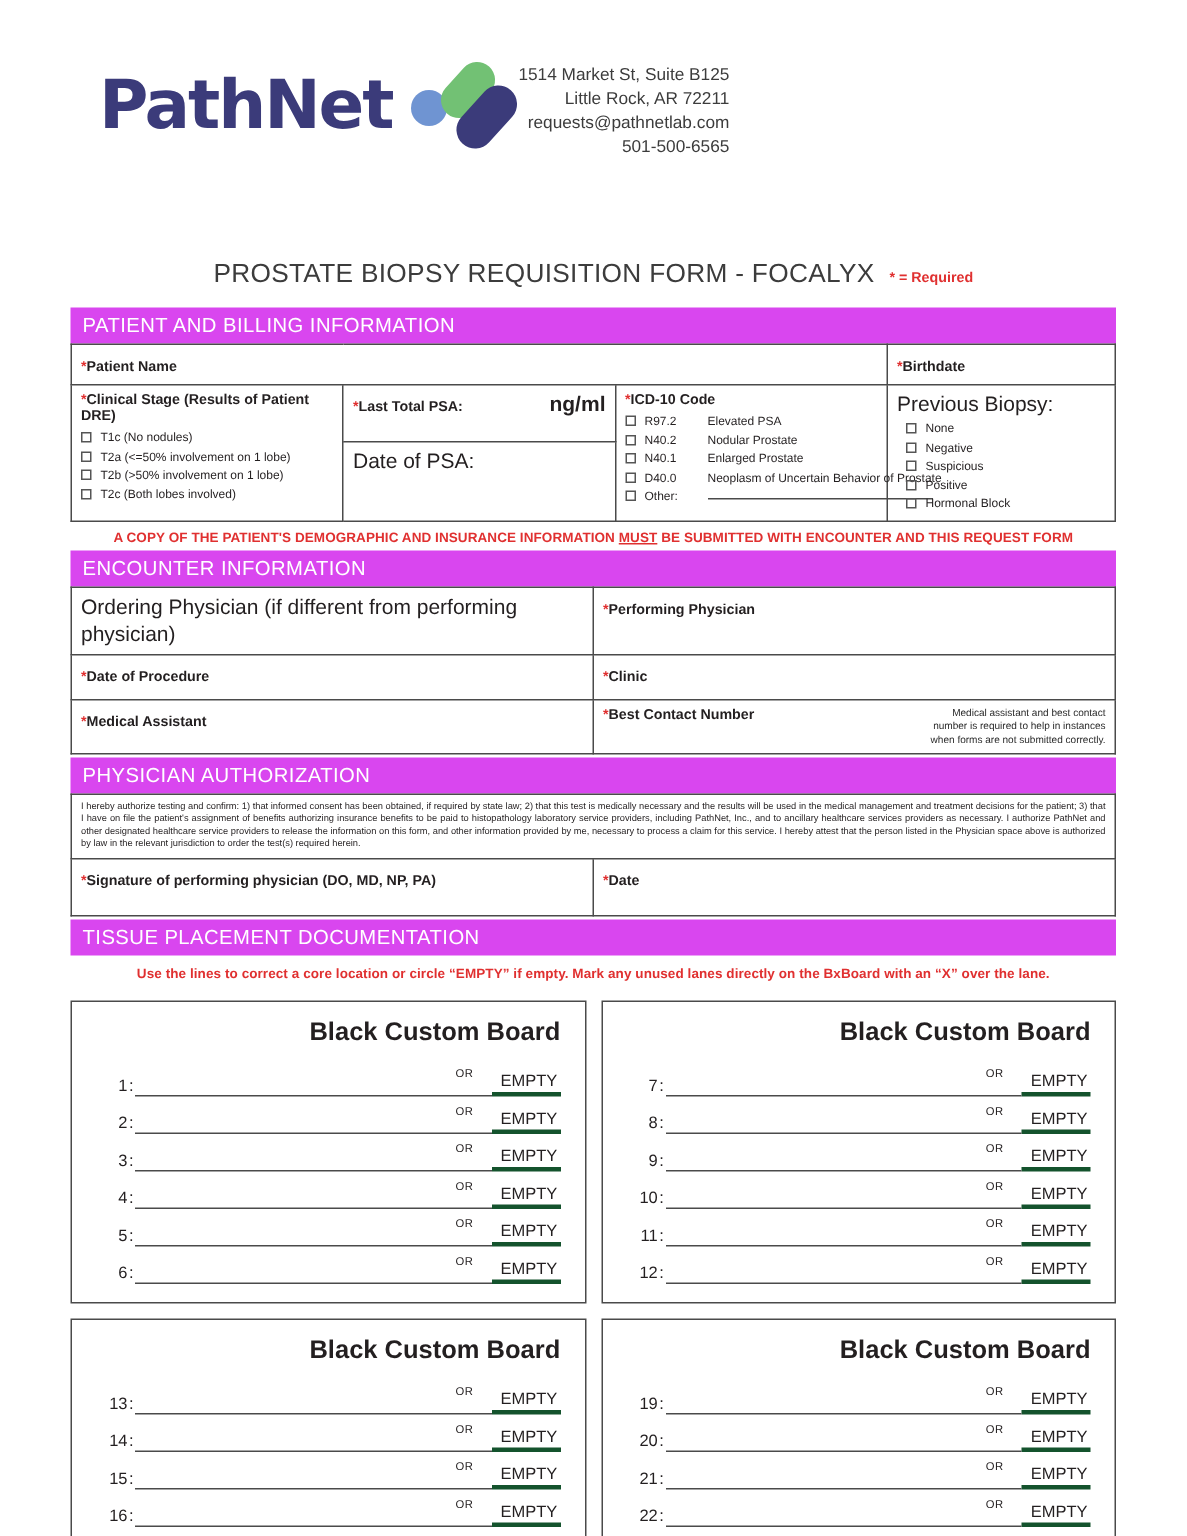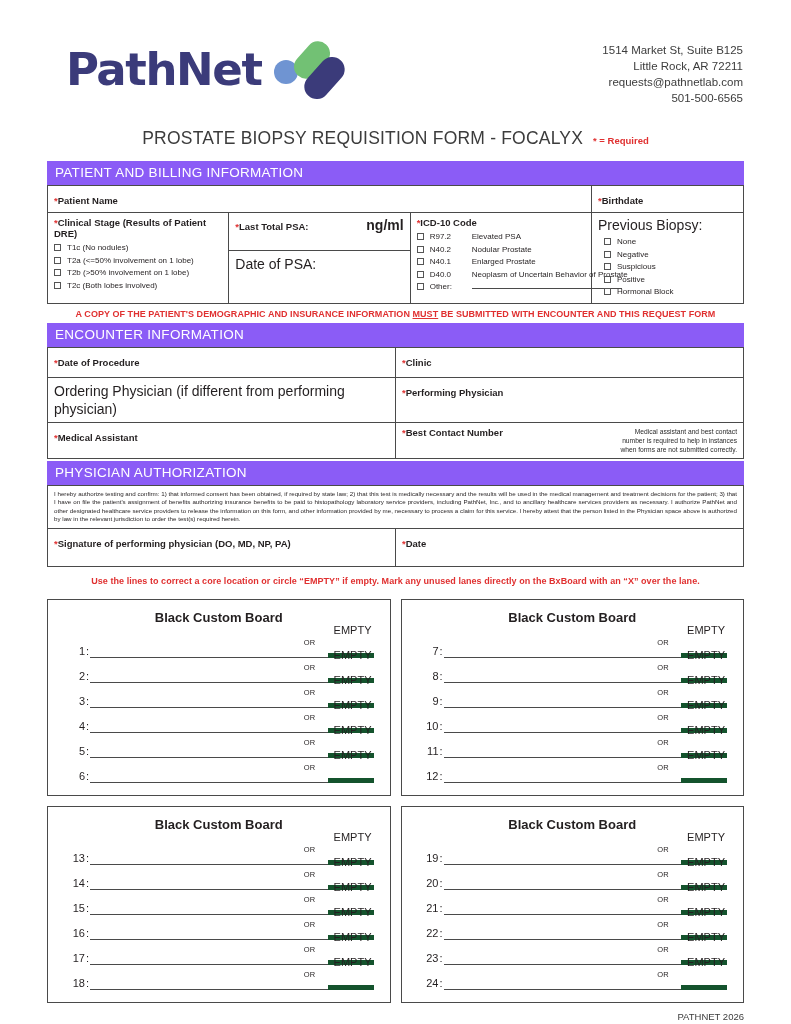--- a/index.html
+++ b/index.html
@@ -11,21 +11,21 @@
     color: #231f20;
   }
   .page {
     position: relative;
     width: 791px; height: 1024px;
     background: #ffffff;
     overflow: hidden;
   }
   
   .header {
-    display: flex; justify-content: space-between; align-items: flex-start;
+    display: flex; align-items: flex-start;
     padding: 38px 48px 0 66px;
   }
   .logo { display: flex; align-items: center; gap: 4px; }
   .logo-word {
     font-size: 45px; font-weight: bold; letter-spacing: -1.4px;
     color: #3b3b7a; line-height: 1; font-family: "DejaVu Sans", sans-serif;
   }
   .logo-mark { position: relative; width: 74px; height: 62px; margin-left: 6px; }
   .lm-circle {
     position: absolute; left: 2px; top: 22px; width: 24px; height: 24px;
@@ -41,26 +41,26 @@
   }
   .addr {
     text-align: right; font-size: 11.5px; line-height: 16px; color: #3c3c3c;
     padding-top: 4px;
   }
   
   .title-row {
     display: flex; align-items: baseline; justify-content: center;
     gap: 10px; margin-top: 22px;
   }
-  .title-main { font-size: 17.5px; letter-spacing: 0.2px; color: #3c3c3c; }
+  .title-main { font-size: 17.5px; letter-spacing: 0.2px; color: #3c3c3c; margin-top: 44px; }
   .title-req { font-size: 9.5px; color: #e03030; font-weight: bold; }
   
   .frame { margin: 12px 47px 0 47px; }
   .bar {
-    background: #8b5cf6; color: #ffffff;
+    background: #d946ef; color: #ffffff;
     font-size: 13.5px; letter-spacing: .3px;
     padding: 4px 8px 5px 8px;
   }
   .tbl { width: 100%; border-collapse: collapse; table-layout: fixed; }
   .tbl td { border: 1px solid #4a4a4a; vertical-align: top; padding: 4px 6px; }
   .lbl { font-size: 9.5px; font-weight: bold; }
   .lbl-n { font-size: 14px; }
   .req { color: #e03030; font-weight: bold; }
   .cb { display: inline-block; width: 7px; height: 7px; border: 1px solid #555; margin-right: 6px; vertical-align: -1px; }
   .opt { font-size: 8px; line-height: 12.5px; white-space: nowrap; }
@@ -72,31 +72,31 @@
   .notice u { text-decoration: underline; }
   .smallnote { font-size: 6.7px; line-height: 9px; color: #2a2a2a; }
   .legal { font-size: 6.2px; line-height: 8.6px; text-align: justify; padding: 4px 6px; }
   
   .boards { margin: 8px 47px 0 47px; }
   .board-row { display: flex; gap: 10px; }
   .board-row + .board-row { margin-top: 10px; }
   .board {
     flex: 1; border: 1px solid #4a4a4a; padding: 10px 16px 12px 16px;
   }
-  .board-title { text-align: center; font-size: 13px; font-weight: bold; margin-bottom: 8px; }
+  .board-title { text-align: right; font-size: 17px; font-weight: bold; margin-bottom: 8px; }
   .lane { display: flex; align-items: flex-end; font-size: 11px; height: 25px; }
   .lane-num { width: 22px; text-align: right; padding-right: 1px; line-height: 14px; }
   .lane-line {
     flex: 1; position: relative; border-bottom: 1px solid #4a4a4a; height: 14px;
   }
   .lane-or {
     position: absolute; right: 12px; top: -6px; font-size: 7.5px; letter-spacing: .3px;
   }
   .lane-empty {
-    border-bottom: 5px solid #14532d; font-size: 11px; padding: 0 2px 16px 6px; line-height: 14px;
+    border-bottom: 3px solid #14532d; font-size: 11px; padding: 0 2px 0 6px; line-height: 14px;
   }
   .footer {
     text-align: right; font-size: 9.5px; color: #3c3c3c;
     margin: 8px 47px 0 47px;
   }
 </style>
 </head>
 <body>
 
 <div class="page">
@@ -183,32 +183,32 @@
       <span>A COPY OF THE PATIENT'S DEMOGRAPHIC AND INSURANCE INFORMATION </span><u>MUST</u><span> BE SUBMITTED WITH ENCOUNTER AND THIS REQUEST FORM</span>
     </div>
   </div>
 
   <div class="frame" style="margin-top:0">
     <div class="bar">ENCOUNTER INFORMATION</div>
     <table class="tbl">
       <tbody>
           <tr>
         <td style="height:30px">
+          <span class="lbl-n">Ordering Physician (if different from performing physician)</span>
+        </td>
+        <td>
+          <span class="lbl"><span class="req">*</span><span>Performing Physician</span></span>
+        </td>
+      </tr>
+      <tr>
+        <td style="height:30px">
           <span class="lbl"><span class="req">*</span><span>Date of Procedure</span></span>
         </td>
         <td>
           <span class="lbl"><span class="req">*</span><span>Clinic</span></span>
-        </td>
-      </tr>
-      <tr>
-        <td style="height:30px">
-          <span class="lbl-n">Ordering Physician (if different from performing physician)</span>
-        </td>
-        <td>
-          <span class="lbl"><span class="req">*</span><span>Performing Physician</span></span>
         </td>
       </tr>
       <tr>
         <td style="height:34px">
           <span class="lbl"><span class="req">*</span><span>Medical Assistant</span></span>
         </td>
         <td>
           <div style="display:flex;justify-content:space-between;gap:8px">
             <span class="lbl"><span class="req">*</span><span>Best Contact Number</span></span>
             <span class="smallnote" style="width:122px;text-align:right">Medical assistant and best contact number is required to help in instances when forms are not submitted correctly.</span>
@@ -232,20 +232,21 @@
         </td>
         <td>
           <span class="lbl"><span class="req">*</span><span>Date</span></span>
         </td>
       </tr>
     </tbody>
       </table>
   </div>
 
   <div class="frame" style="margin-top:2px">
+    <div class="bar">TISSUE PLACEMENT DOCUMENTATION</div>
     <div class="notice" style="padding:7px 0 5px 0">Use the lines to correct a core location or circle “EMPTY” if empty. Mark any unused lanes directly on the BxBoard with an “X” over the lane.</div>
   </div>
 
   <div class="boards">
     <div class="board-row">
       <div class="board">
         <div class="board-title">Black Custom Board</div>
         <div class="lane">
             <span class="lane-num">1</span>
             <span class="lane-num" style="width:4px">:</span>

